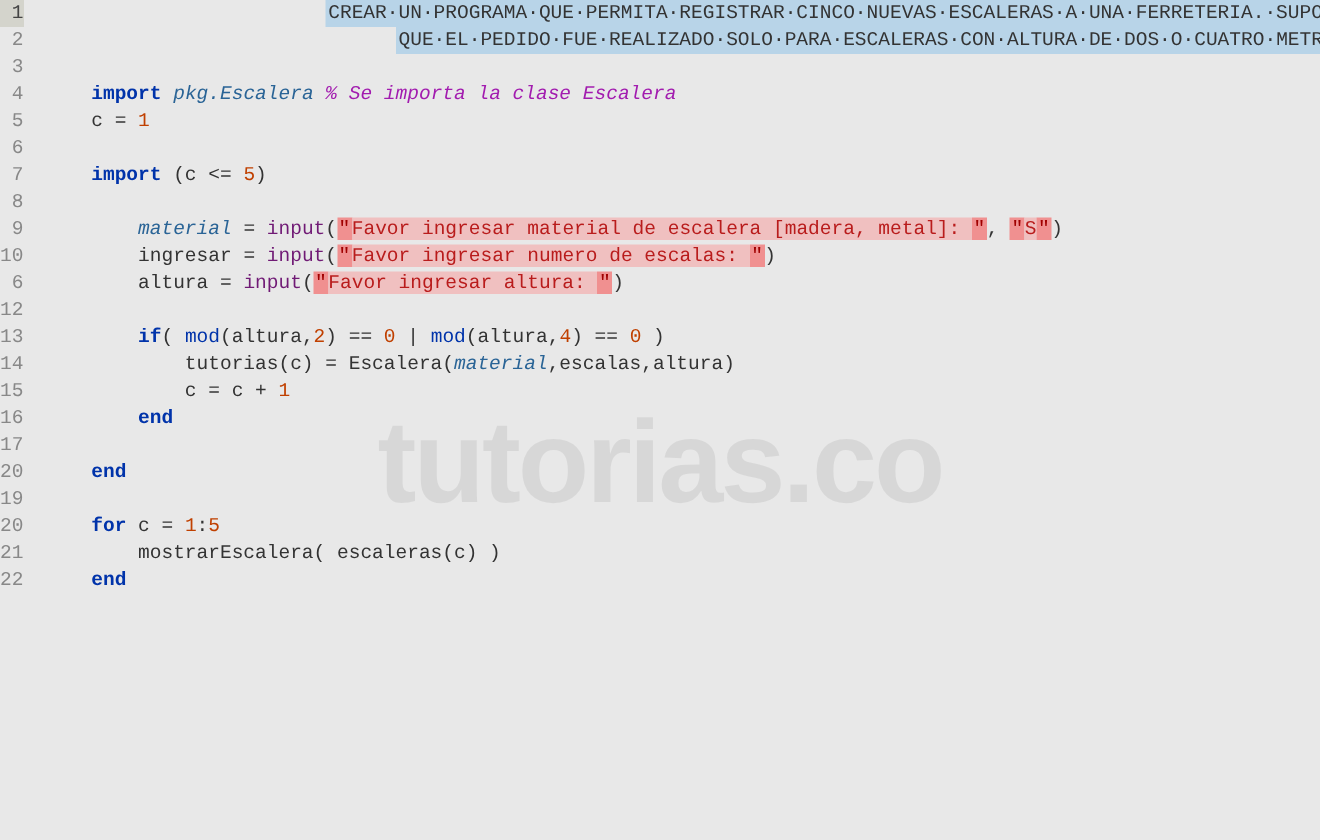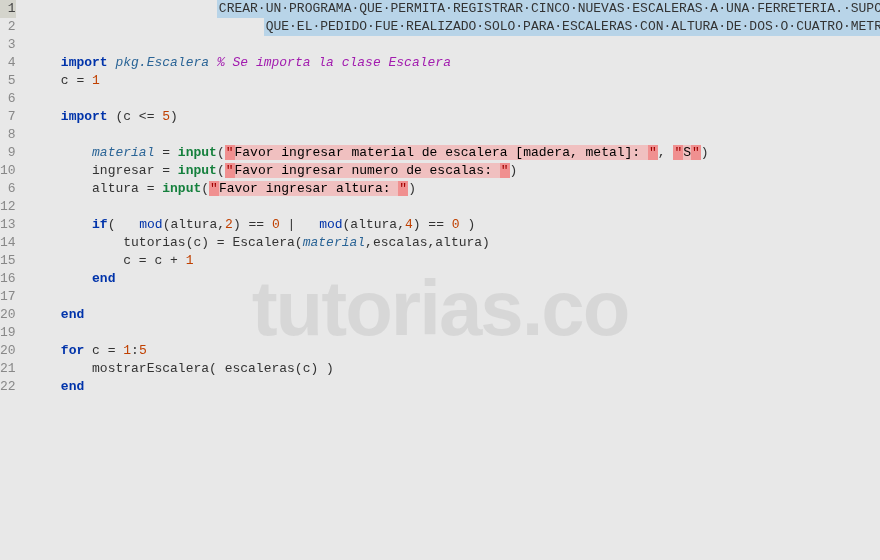--- a/index.html
+++ b/index.html
@@ -44,25 +44,25 @@
     line-height: 18px;
     white-space: pre;
   }
   .comment-block {
     background: #b8d4e8;
     color: #333;
     display: inline-block;
     padding: 0 2px;
   }
   .kw { color: #0033aa; font-weight: bold; }
-  .kw2 { color: #0033aa; margin-left: 16px; }
+  .kw2 { color: #0033aa; }
   .id { color: #333; }
-  .builtin { color: #15803d; font-weight: bold; }
+  .builtin { color: #701a75; font-weight: normal; }
   .num { color: #c04000; }
-  .str { color: #000000; background: #f0c0c0; }
+  .str { color: #b91c1c; background: #f0c0c0; }
   .strq { color: #a00000; background: #f09090; padding: 0 1px; }
   .comment { color: #a21caf; font-style: italic; text-align: center; }
   .op { color: #333; }
   .pkgid { color: #2a6496; font-style: italic; }
   .watermark {
     position: absolute;
     left: 50%;
     top: 55%;
     transform: translate(-50%, -50%);
     font-family: Arial, sans-serif;

